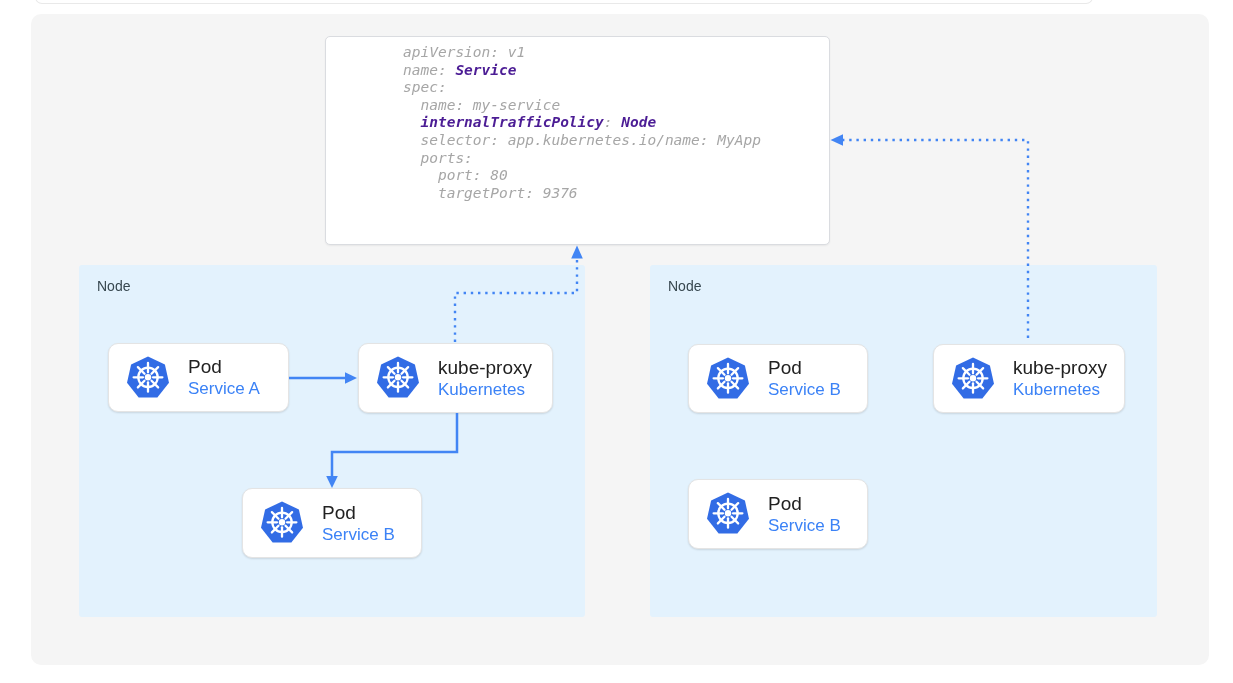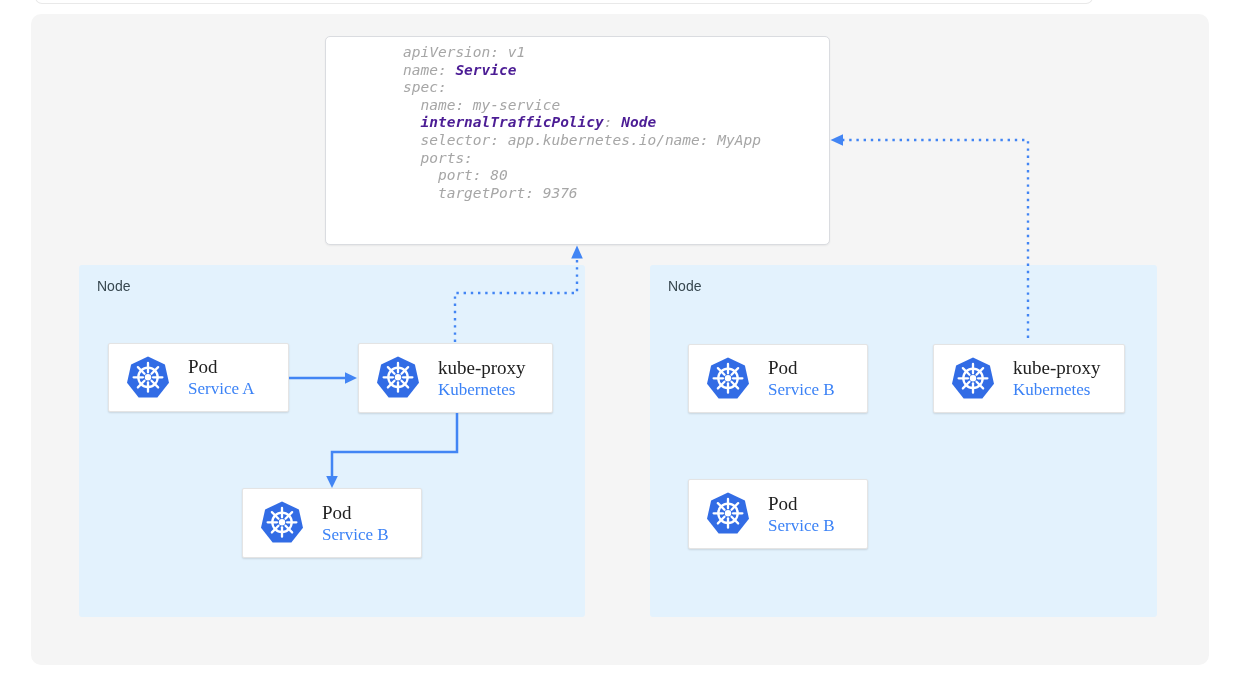--- a/index.html
+++ b/index.html
@@ -28,23 +28,23 @@
   .yl { white-space:pre; }
   .seg { white-space:pre; }
   .seg.b { font-weight:bold; color:#4c1d95; }
 
   .node { position:absolute; background:#e3f2fd; border-radius:3px; z-index:2; }
   .node-left  { left:79px;  top:265px; width:506px; height:352px; }
   .node-right { left:650px; top:265px; width:507px; height:352px; }
   .node-label { position:absolute; left:18px; top:13px; font-size:14px; color:#37474f; }
 
   .card {
-    position:absolute; background:#ffffff; border:1px solid #e4e4e4; border-radius:2px;
+    position:absolute; background:#ffffff; border:1px solid #e4e4e4; border-radius:10px;
     box-shadow:0 1px 2px rgba(0,0,0,0.12);
-    display:flex; align-items:center; box-sizing:border-box; padding-left:16px; z-index:3;font-family:Liberation Serif, serif;
+    display:flex; align-items:center; box-sizing:border-box; padding-left:16px; z-index:3;
   }
   .card .icon { width:46px; height:46px; flex:0 0 auto; display:block; }
   .card .txt { margin-left:17px; }
   .card .title { font-size:19px; color:#212121; line-height:23px; }
   .card .subtitle { font-size:17px; color:#3b82f6; line-height:22px; }
 
   .card-l-pod-a  { left:108px; top:343px; width:181px; height:69px; }
   .card-l-kproxy { left:358px; top:343px; width:195px; height:70px; }
   .card-l-pod-b  { left:242px; top:488px; width:180px; height:70px; }
   .card-r-pod-b1 { left:688px; top:344px; width:180px; height:69px; }

